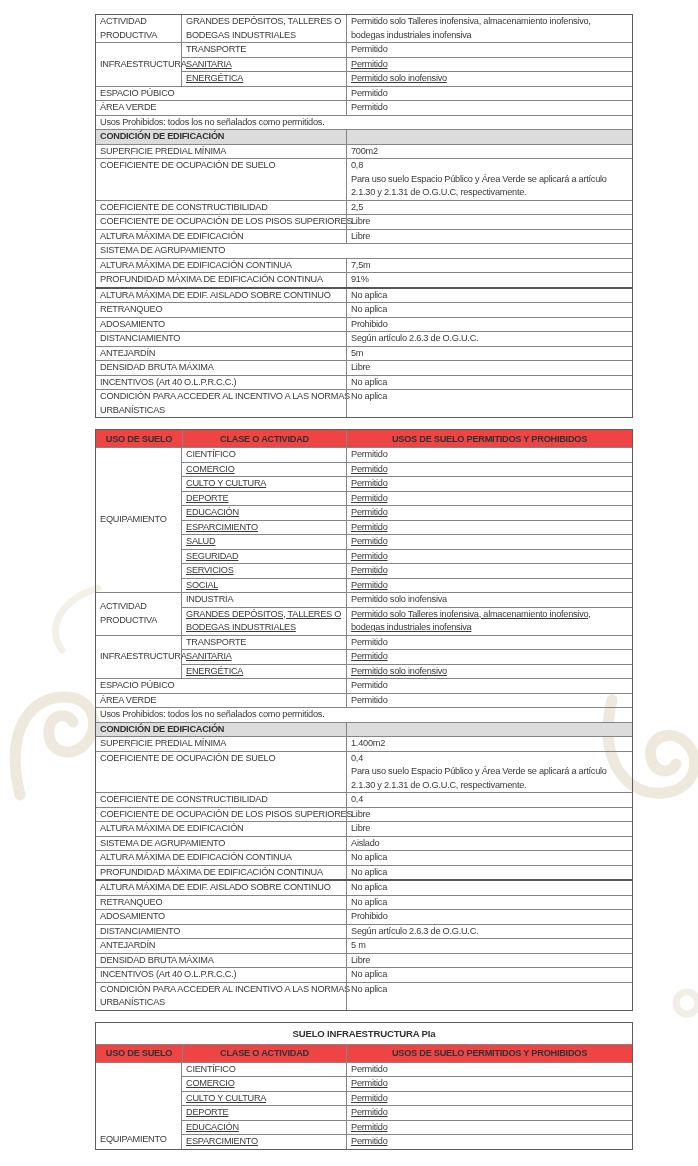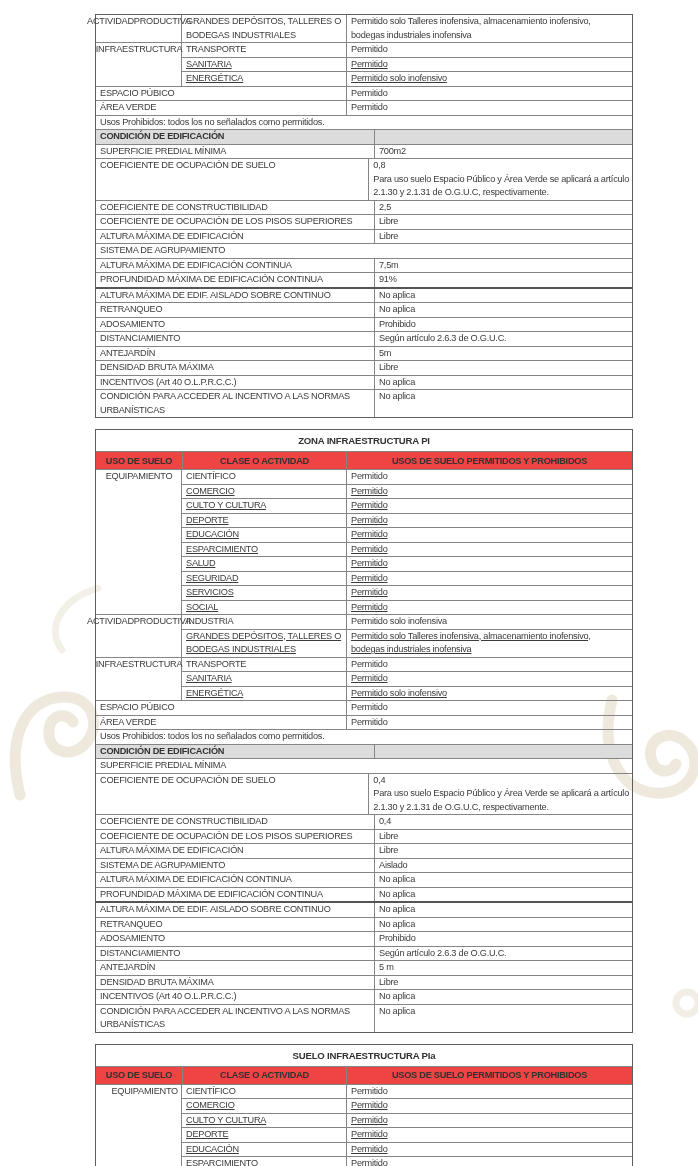--- a/index.html
+++ b/index.html
@@ -24,34 +24,34 @@
 
   .trow { height: 21px; line-height: 21px; text-align: center; font-weight: 700; font-size: 9.6px; color: #323232; letter-spacing: -0.2px; }
 
   .hrow { display: flex; background: #ef4444; font-weight: 700; color: #323232; }
   .hrow > div { display: flex; align-items: center; justify-content: center; height: 17px; }
   .h1 { width: 86px; }
   .h2 { width: 164px; border-left: 1px solid #858585; }
   .h3 { flex: 1; border-left: 1px solid #858585; }
 
   .ugroup { display: flex; }
-  .gcell { width: 86px; border-right: 1px solid #858585; display: flex; flex-direction: row; justify-content: center; padding: 0 3px 0 4px; }
+  .gcell { width: 86px; border-right: 1px solid #858585; display: flex; flex-direction: column; justify-content: center; padding: 0 3px 0 4px; }
   .gcell.bottom { justify-content: flex-end; padding-bottom: 2px; }
   .grows { flex: 1; display: flex; flex-direction: column; }
   .urow { display: flex; justify-content: center; }
   .grows > .urow + .urow { border-top: 1px solid #858585; text-decoration: underline; }
   .uc2 { width: 164px; padding: 0 3px 0 4px; }
   .uc2w { width: 250px; padding: 0 3px 0 4px; }
   .uc3 { flex: 1; border-left: 1px solid #858585; padding: 0 3px 0 4px; }
 
   .ln { line-height: 13.5px; min-height: 13.5px; white-space: nowrap; }
 
   .noterow { padding: 0 4px; }
 
-  .crow { display: flex; gap: 28px; }
+  .crow { display: flex; }
   .cl { width: 250px; padding: 0 3px 0 4px; }
   .cv { flex: 1; border-left: 1px solid #858585; padding: 0 3px 0 4px; }
   .condrow { background: #dcdcdc; }
   .condrow .cl { font-weight: 700; color: #323232; }
 </style>
 </head>
 <body>
 
 <div class="page">
 
@@ -263,21 +263,20 @@
           <div class="cl">
             <div class="ln">CONDICIÓN PARA ACCEDER AL INCENTIVO A LAS NORMAS</div>
             <div class="ln">URBANÍSTICAS</div>
           </div>
           <div class="cv">
             <div class="ln">No aplica</div>
           </div>
         </div>
       </div>
     <div class="ztable">
-        <div class="trow">ZONA INFRAESTRUCTURA PI</div>
         <div class="hrow">
           <div class="h1">USO DE SUELO</div>
           <div class="h2">CLASE O ACTIVIDAD</div>
           <div class="h3">USOS DE SUELO PERMITIDOS Y PROHIBIDOS</div>
         </div>
         <div class="ugroup">
           <div class="gcell">
             <div class="ln">EQUIPAMIENTO</div>
           </div>
           <div class="grows">
@@ -441,20 +440,23 @@
         </div>
         <div class="crow condrow">
           <div class="cl">
             <div class="ln">CONDICIÓN DE EDIFICACIÓN</div>
           </div>
           <div class="cv"></div>
         </div>
         <div class="crow">
           <div class="cl">
             <div class="ln">SUPERFICIE PREDIAL MÍNIMA</div>
+          </div>
+          <div class="cv">
+            <div class="ln">1.400m2</div>
           </div>
         </div>
         <div class="crow">
           <div class="cl">
             <div class="ln">COEFICIENTE DE OCUPACIÓN DE SUELO</div>
           </div>
           <div class="cv">
             <div class="ln">0,4</div>
             <div class="ln">Para uso suelo Espacio Público y Área Verde se aplicará a artículo</div>
             <div class="ln">2.1.30 y 2.1.31 de O.G.U.C, respectivamente.</div>

